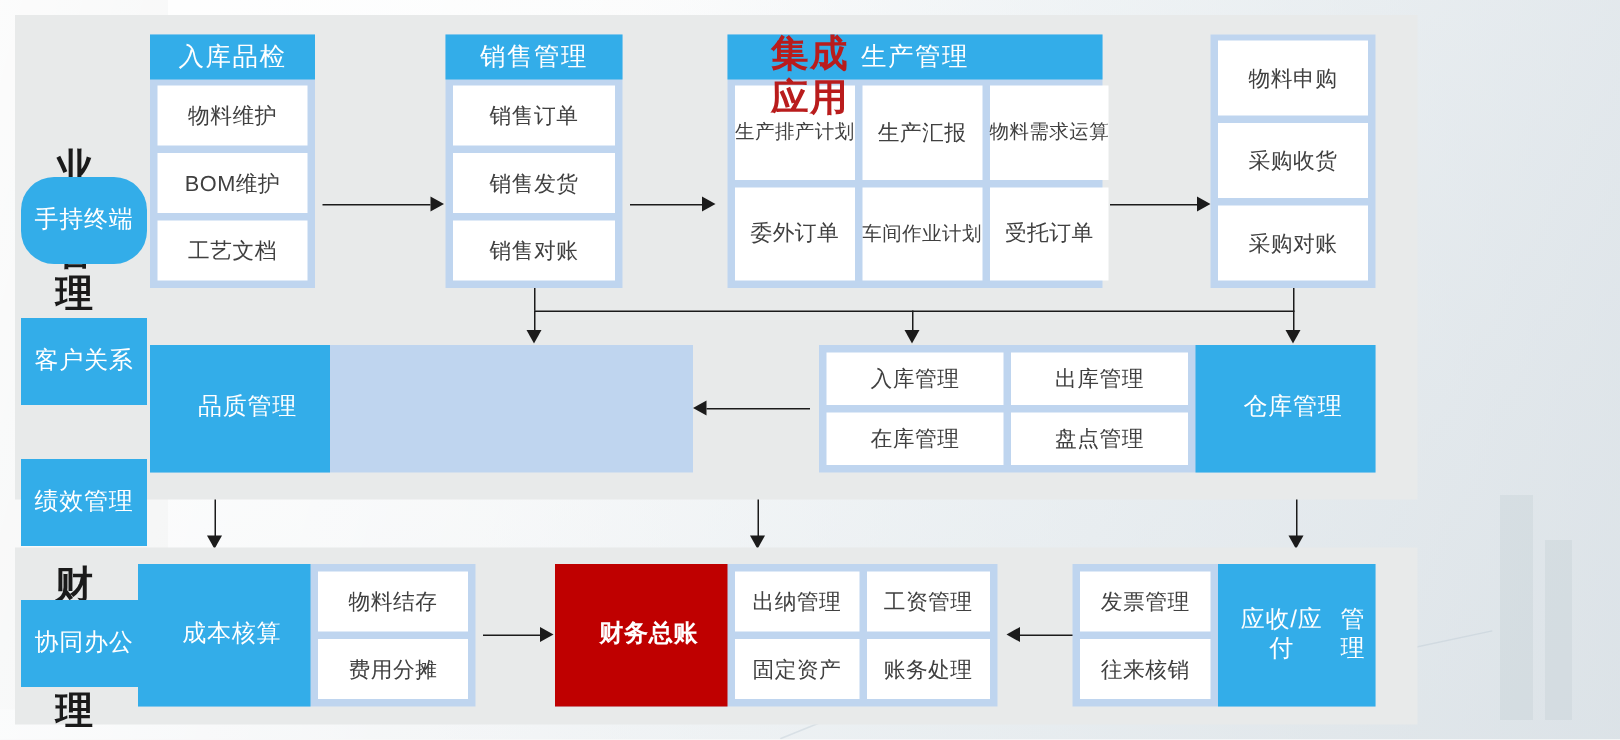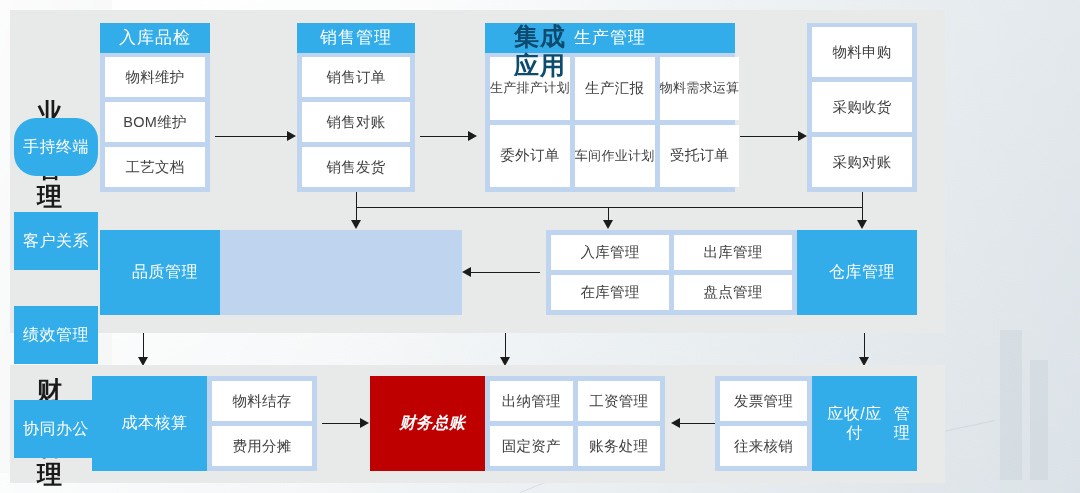--- a/index.html
+++ b/index.html
@@ -122,40 +122,39 @@
     justify-content: center;
     text-align: center;
     line-height: 1.15;
     flex: none;
     letter-spacing: 0.5px;
     padding-left: 10px;
   }
   .side-head.red {
     background: #bf0000;
     font-weight: 700;
-    font-style: italic;
   }
   .side-grid {
     flex: 1 1 auto;
     padding: 5px;
     display: grid;
     gap: 5px;
     box-sizing: border-box;
   }
   .side-grid.g2x2 { grid-template-columns: 1fr 1fr; grid-template-rows: 1fr 1fr; }
   .side-grid.g1x2 { grid-template-columns: 1fr;     grid-template-rows: 1fr 1fr; }
 
   
   #apps-title {
     position: absolute;
     left: 0; right: 0; top: 22px;
     text-align: center;
     font-size: 25px;
     font-weight: 700;
-    color: #0c4a6e;
+    color: #b91c1c;
     line-height: 1.15;
     letter-spacing: 1px;
   }
   .app-chip {
     position: absolute;
     left: 14px;
     width: 84px;
     height: 58px;
     background: #33ade9;
     color: #ffffff;
@@ -229,22 +228,22 @@
     </div>
   </div>
 
   <div class="line-h" style="left:215px;top:136px;width:72px;"></div>
   <div class="arrow right" style="left:287px;top:131px;"></div>
 
   <div class="module" style="left:297px;top:23px;width:118px;height:169px;">
     <div class="module-head">销售管理</div>
     <div class="module-body">
       <div class="cell">销售订单</div>
+      <div class="cell">销售发货</div>
       <div class="cell">销售对账</div>
-      <div class="cell">销售发货</div>
     </div>
   </div>
 
   <div class="line-h" style="left:420px;top:136px;width:48px;"></div>
   <div class="arrow right" style="left:468px;top:131px;"></div>
 
   <div class="module" style="left:485px;top:23px;width:250px;height:169px;">
     <div class="module-head">生产管理</div>
     <div class="module-body two-col">
       <div class="cell small">生产排产计划</div>

